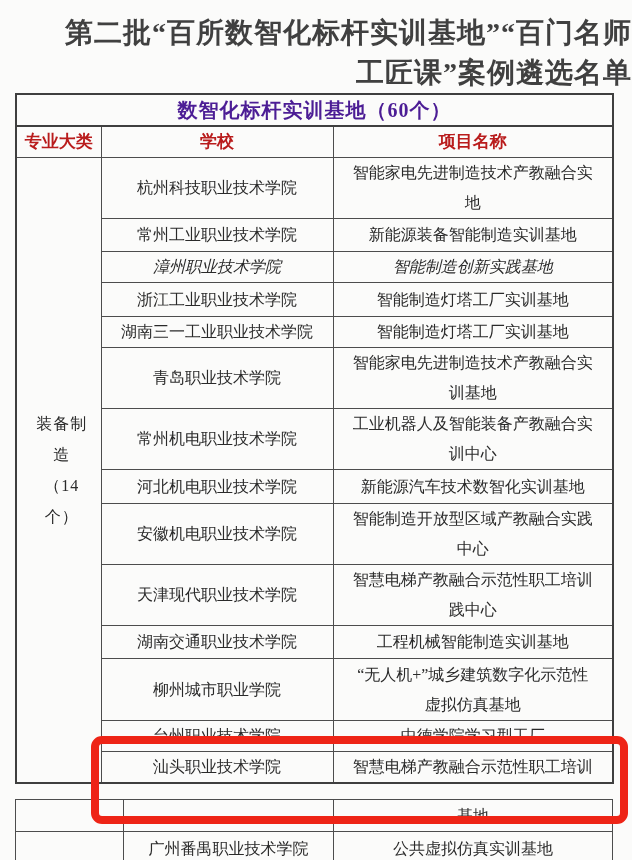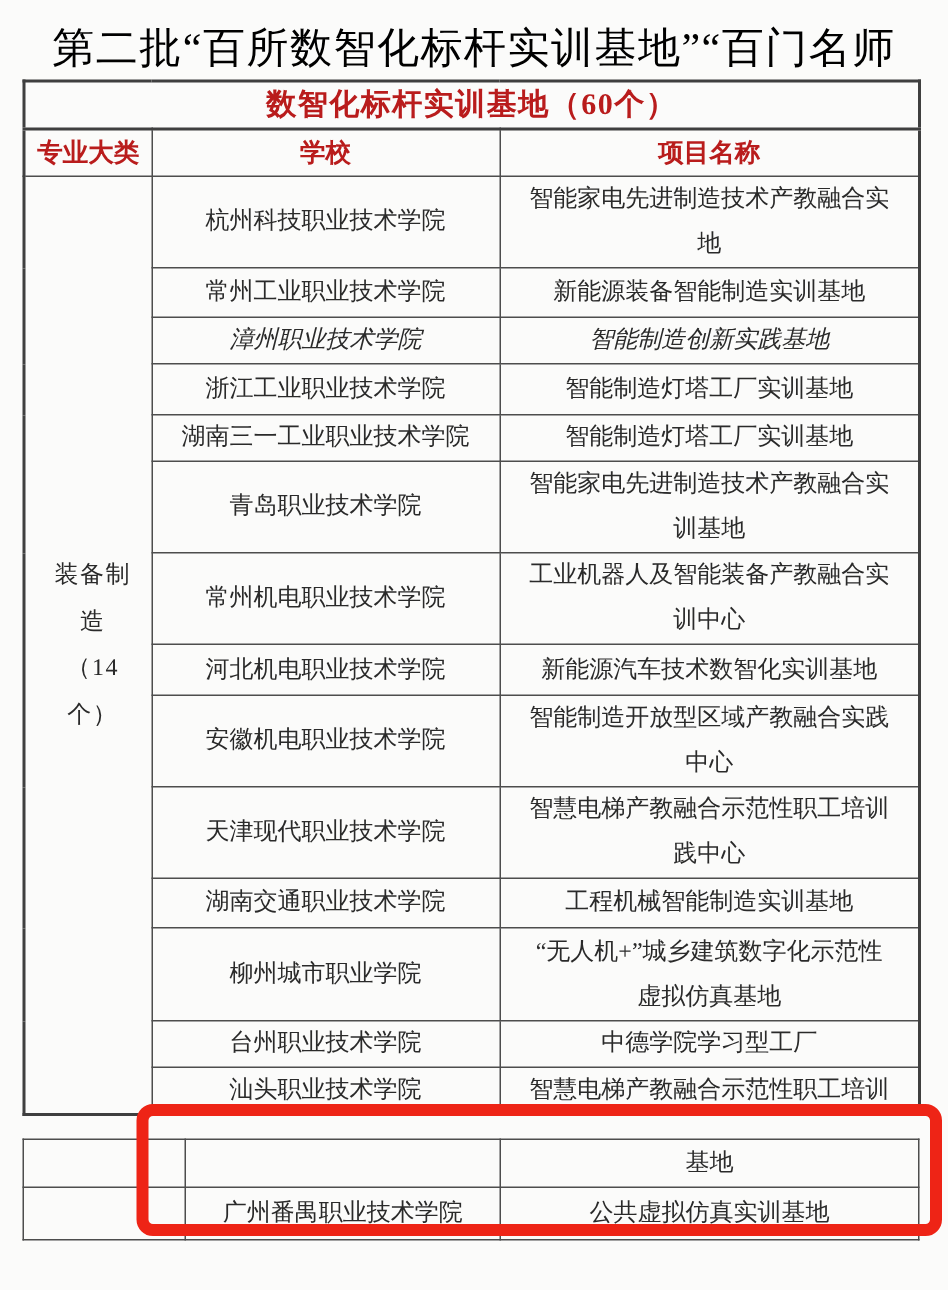--- a/index.html
+++ b/index.html
@@ -3,39 +3,39 @@
 <meta charset="utf-8">
 <style>
   html,body{margin:0;padding:0;}
   body{
     width:632px;height:860px;overflow:hidden;position:relative;
     background:#fbfbfa;
     font-family:"Liberation Serif","DejaVu Serif",serif;
     color:#262626;
   }
   .doc-title{
-    margin-top:13px;text-align:center;font-weight:normal;color:#000000;
+    margin-top:13px;text-align:right;font-weight:bold;color:#404040;
     font-size:28px;line-height:40px;letter-spacing:1px;
   }
   table{
     border-collapse:collapse;table-layout:fixed;
     margin-left:15px;width:597px;
     font-size:16px;color:#2a2a2a;
   }
   td{
     border:1px solid #4d4d4d;
     text-align:center;vertical-align:middle;
     padding:0 6px;line-height:30px;
     white-space:pre-line;
     overflow:hidden;
   }
   .t1{border:2px solid #3f3f3f;}
   .t2{border:1.5px solid #3f3f3f;}
   tr.band td{
-    font-weight:bold;font-size:20px;color:#b91c1c;
+    font-weight:bold;font-size:20px;color:#4c1d95;
     border-bottom:2px solid #3f3f3f;letter-spacing:1px;
   }
   tr.head td{font-weight:bold;font-size:17px;color:#b91c1c;margin-left:48px;}
   td.cat{line-height:31px;letter-spacing:1px;padding-left:12px;}
   .gap{height:15px;}
   .hl-box{
     position:absolute;left:91px;top:736px;width:537px;height:88px;
     border:8px solid #ee2416;border-radius:11px;
     box-sizing:border-box;pointer-events:none;
   }
@@ -43,20 +43,21 @@
   .r5{height:31px;}  .r6{height:59px;}  .r7{height:61px;}  .r8{height:34px;}
   .r9{height:60px;}  .r10{height:60px;} .r11{height:33px;} .r12{height:62px;}
   .r13{height:30px;} .r14{height:31px;}
   .s1{height:32px;}  .s2{height:35px;}
 </style>
 </head>
 <body>
 
 <div class="doc-title">
   <div>第二批“百所数智化标杆实训基地”“百门名师</div>
+  <div>工匠课”案例遴选名单</div>
 </div>
 
 <table class="t1">
   <colgroup>
       <col style="width:85px">
       <col style="width:232px">
       <col style="width:280px">
     </colgroup>
   <tbody>
       <tr class="band">

